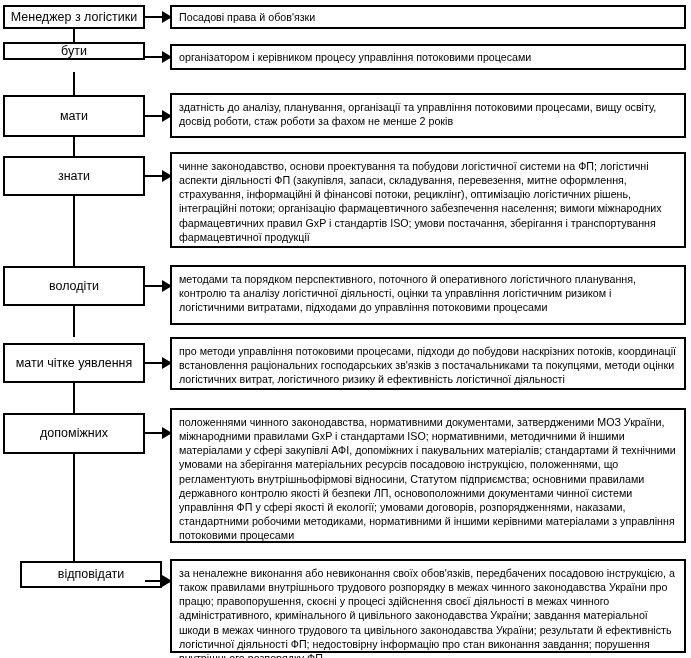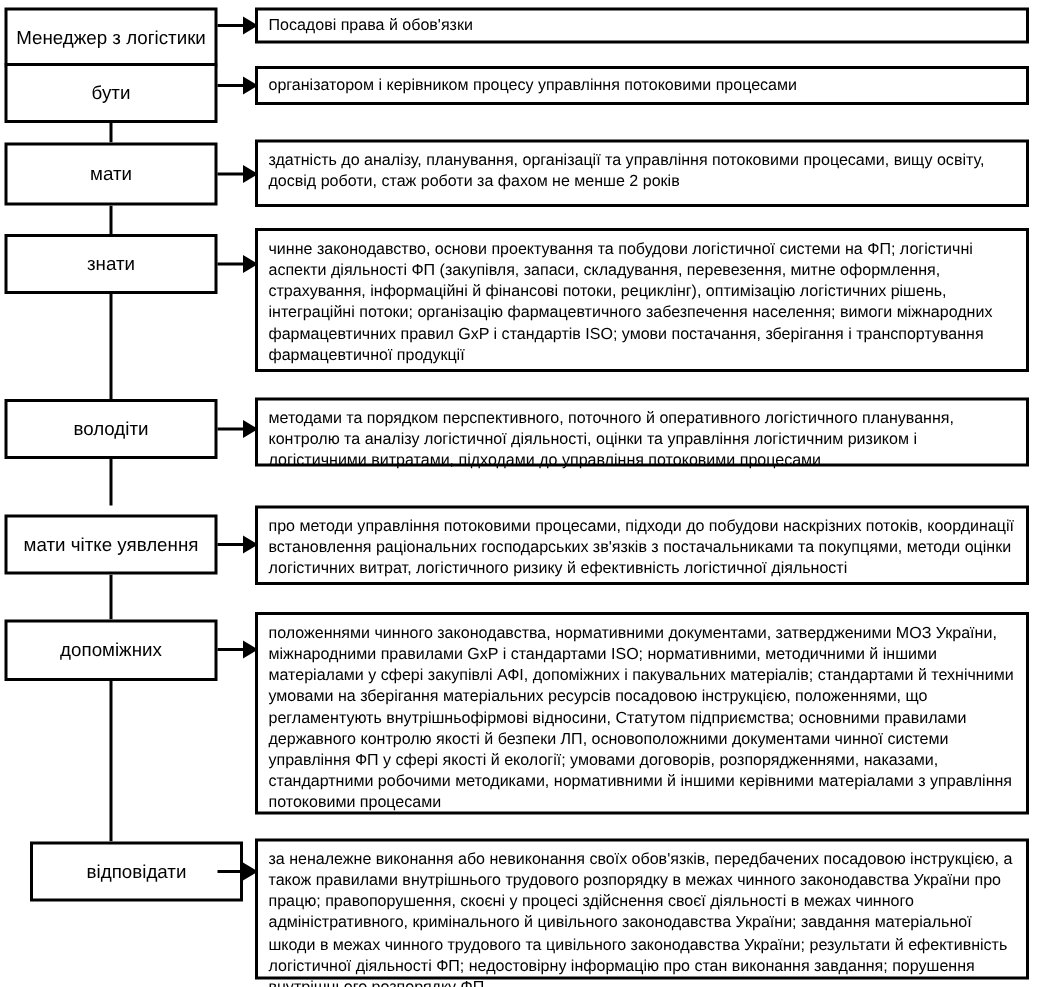--- a/index.html
+++ b/index.html
@@ -33,21 +33,21 @@
     width: 142px;
     box-sizing: border-box;
     border: 2px solid #000000;
     background: #ffffff;
     display: flex;
     align-items: center;
     justify-content: center;
     text-align: right;
     font-size: 12.5px;
     line-height: 1.15;
-    padding: 18px 4px;
+    padding: 2px 4px;
   }
   .left-box.title {
     font-size: 12.5px;
   }
   
   .arrow {
     position: absolute;
     left: 145px;
     height: 2px;
     width: 18px;
@@ -112,33 +112,33 @@
   </div>
 
   <div class="left-box" style="top:95px; height:42px;">
     <span>мати</span>
   </div>
   <div class="arrow" style="top:115px;"></div>
   <div class="right-box" style="top:93px; height:45px;">
     <span>здатність до аналізу, планування, організації та управління потоковими процесами, вищу освіту, досвід роботи, стаж роботи за фахом не менше 2 років</span>
   </div>
 
-  <div class="left-box" style="top:156px; height:27px;">
+  <div class="left-box" style="top:156px; height:40px;">
     <span>знати</span>
   </div>
   <div class="arrow" style="top:175px;"></div>
   <div class="right-box" style="top:152px; height:96px;">
     <span>чинне законодавство, основи проектування та побудови логістичної системи на ФП; логістичні аспекти діяльності ФП (закупівля, запаси, складування, перевезення, митне оформлення, страхування, інформаційні й фінансові потоки, рециклінг), оптимізацію логістичних рішень, інтеграційні потоки; організацію фармацевтичного забезпечення населення; вимоги міжнародних фармацевтичних правил GxP і стандартів ISO; умови постачання, зберігання і транспортування фармацевтичної продукції</span>
   </div>
 
   <div class="left-box" style="top:266px; height:40px;">
     <span>володіти</span>
   </div>
   <div class="arrow" style="top:285px;"></div>
-  <div class="right-box" style="top:265px; height:46px;">
+  <div class="right-box" style="top:265px; height:60px;">
     <span>методами та порядком перспективного, поточного й оперативного логістичного планування, контролю та аналізу логістичної діяльності, оцінки та управління логістичним ризиком і логістичними витратами, підходами до управління потоковими процесами</span>
   </div>
 
   <div class="left-box" style="top:343px; height:40px;">
     <span>мати чітке уявлення</span>
   </div>
   <div class="arrow" style="top:362px;"></div>
   <div class="right-box" style="top:337px; height:53px;">
     <span>про методи управління потоковими процесами, підходи до побудови наскрізних потоків, координації встановлення раціональних господарських зв'язків з постачальниками та покупцями, методи оцінки логістичних витрат, логістичного ризику й ефективність логістичної діяльності</span>
   </div>

